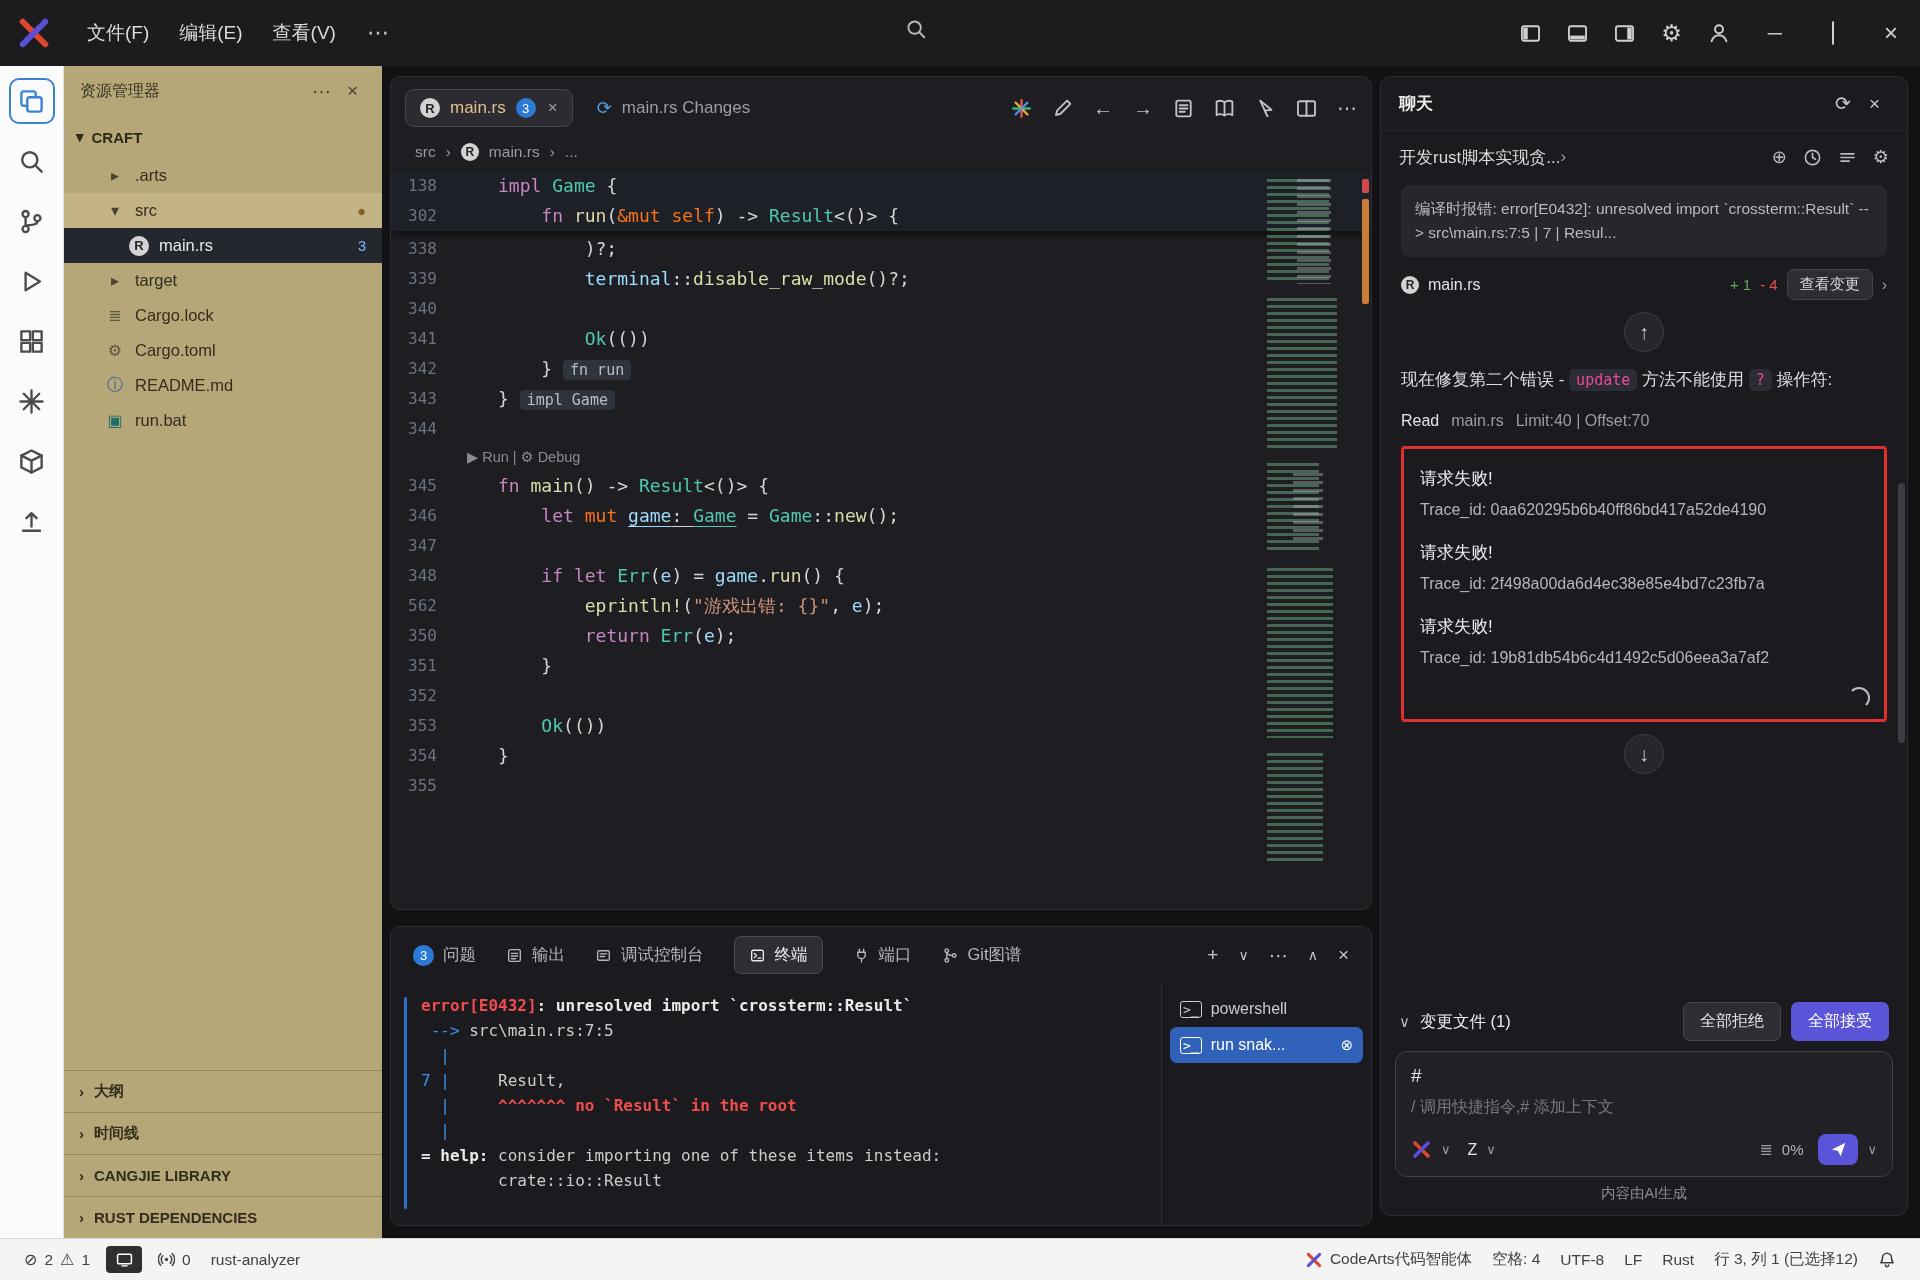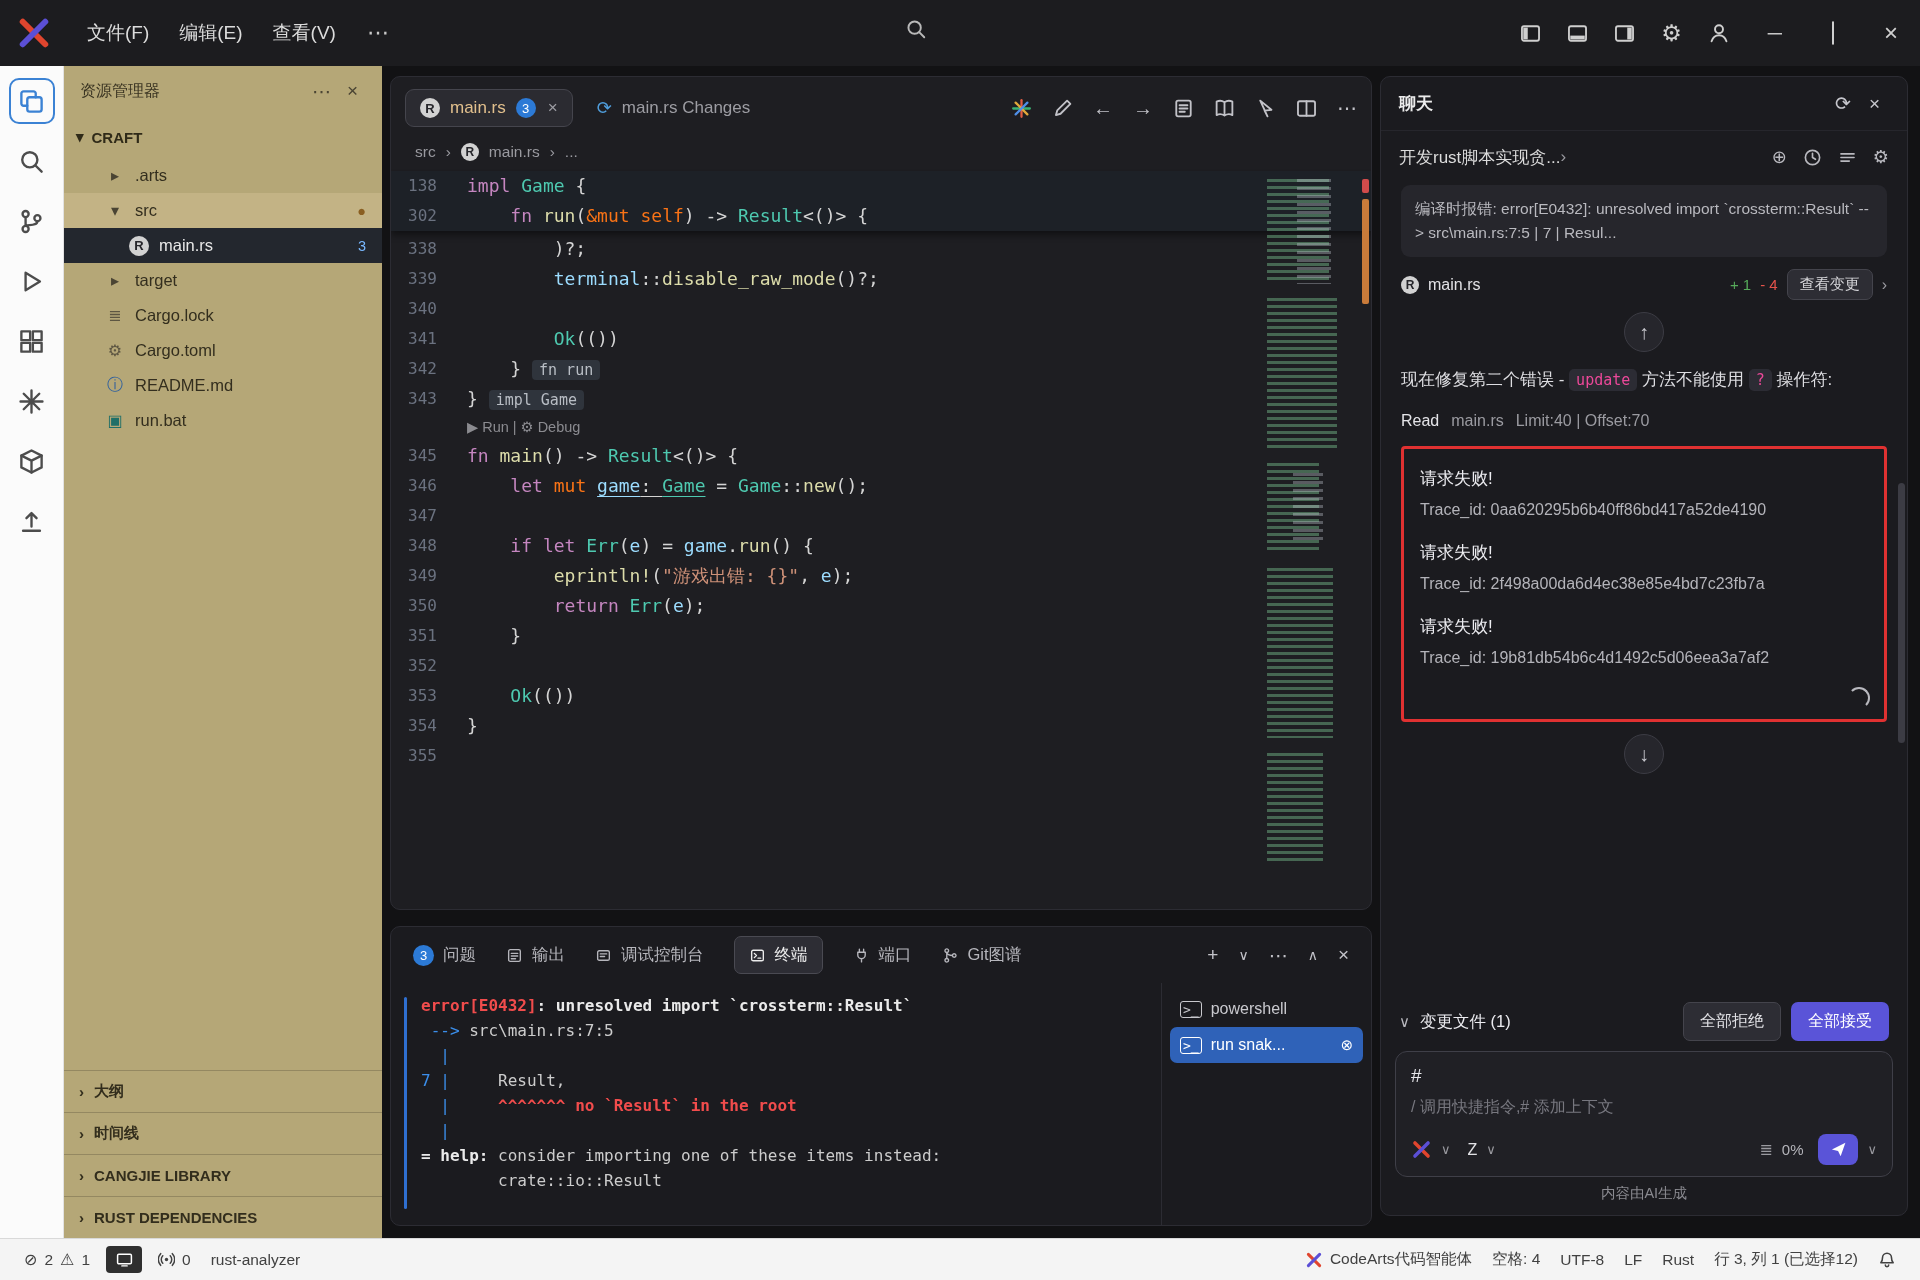--- a/index.html
+++ b/index.html
@@ -52,21 +52,21 @@
 .tab{display:flex;align-items:center;gap:10px;padding:8px 14px;border-radius:9px;font-size:17px;color:#9d9da3;}
 .tab.active{background:#2b2b31;border:1px solid #45454d;color:#e2c08d;}
 .tab-badge{min-width:20px;height:20px;border-radius:10px;background:#2c7ad6;color:#fff;font-size:13px;display:flex;align-items:center;justify-content:center;padding:0 5px;}
 .tab .close{color:#9d9da3;font-size:17px;margin-left:2px;}
 .diff-ic{color:#4f9ddb;font-size:18px;}
 .tab-actions{margin-left:auto;display:flex;align-items:center;gap:20px;color:#c2c2c8;font-size:20px;}
 .tab-actions svg{width:21px;height:21px;}
 .spark{stroke-width:2.6;stroke-linecap:round;fill:none;}
 .breadcrumb{height:34px;display:flex;align-items:center;gap:10px;padding:0 24px;color:#9a9aa0;font-size:15.5px;}
 .code{flex:1;position:relative;font-family:"DejaVu Sans Mono",monospace;font-size:18px;overflow:hidden;padding-top:2px;}
-.cl{display:flex;height:30px;line-height:30px;white-space:pre;}
+.cl{display:flex;height:30px;line-height:30px;white-space:pre;gap:31px;}
 .ln{width:76px;text-align:right;padding-right:30px;color:#6b7280;flex:none;font-size:16px;}
 .ct{white-space:pre;color:#d4d4d4;}
 .sticky-wrap{background:#1d2127;box-shadow:0 4px 7px rgba(0,0,0,.45);margin-bottom:3px;}
 .lens-row{height:27px;line-height:27px;padding-left:76px;color:#8b8b90;font-size:14.5px;font-family:"Liberation Sans",sans-serif;}
 .s-kw{color:#c586c0}.s-type{color:#4ec9b0}.s-fn{color:#dcdcaa}.s-var{color:#9cdcfe}
 .s-str{color:#ce9178}.s-blue{color:#f97316}.s-pl{color:#d4d4d4}
 .s-ul{text-decoration:underline;text-underline-offset:4px;}
 .s-ghost{background:#2f343c;color:#b8bdc4;border-radius:4px;padding:1px 7px;font-size:15px;}
 .minimap{position:absolute;top:4px;right:18px;width:86px;bottom:12px;}
 .mm{position:absolute;left:0;background:repeating-linear-gradient(180deg,rgba(110,175,130,.5) 0 3px,transparent 3px 7px);}
@@ -384,26 +384,27 @@
             <div class="sticky-wrap">
               <div class="cl"><span class="ln">138</span><span class="ct"><span class="s-kw">impl</span><span class="s-pl"> </span><span class="s-type">Game</span><span class="s-pl"> {</span></span></div>
               <div class="cl"><span class="ln">302</span><span class="ct"><span class="s-pl">    </span><span class="s-kw">fn</span><span class="s-pl"> </span><span class="s-fn">run</span><span class="s-pl">(</span><span class="s-blue">&amp;mut</span><span class="s-pl"> </span><span class="s-blue">self</span><span class="s-pl">) -&gt; </span><span class="s-type">Result</span><span class="s-pl">&lt;()&gt; {</span></span></div>
             </div>
             <div class="cl"><span class="ln">338</span><span class="ct"><span class="s-pl">        )?;</span></span></div>
             <div class="cl"><span class="ln">339</span><span class="ct"><span class="s-pl">        </span><span class="s-var">terminal</span><span class="s-pl">::</span><span class="s-fn">disable_raw_mode</span><span class="s-pl">()?;</span></span></div>
             <div class="cl"><span class="ln">340</span><span class="ct"></span></div>
             <div class="cl"><span class="ln">341</span><span class="ct"><span class="s-pl">        </span><span class="s-type">Ok</span><span class="s-pl">(())</span></span></div>
             <div class="cl"><span class="ln">342</span><span class="ct"><span class="s-pl">    } </span><span class="s-ghost">fn run</span></span></div>
             <div class="cl"><span class="ln">343</span><span class="ct"><span class="s-pl">} </span><span class="s-ghost">impl Game</span></span></div>
+            <div class="cl"><span class="ln">344</span><span class="ct"></span></div>
             <div class="lens-row">▶ Run  |  ⚙ Debug</div>
             <div class="cl"><span class="ln">345</span><span class="ct"><span class="s-kw">fn</span><span class="s-pl"> </span><span class="s-fn">main</span><span class="s-pl">() -&gt; </span><span class="s-type">Result</span><span class="s-pl">&lt;()&gt; {</span></span></div>
             <div class="cl"><span class="ln">346</span><span class="ct"><span class="s-pl">    </span><span class="s-kw">let</span><span class="s-pl"> </span><span class="s-blue">mut</span><span class="s-pl"> </span><span class="s-var s-ul">game</span><span class="s-pl s-ul">: </span><span class="s-type s-ul">Game</span><span class="s-pl"> = </span><span class="s-type">Game</span><span class="s-pl">::</span><span class="s-fn">new</span><span class="s-pl">();</span></span></div>
             <div class="cl"><span class="ln">347</span><span class="ct"></span></div>
             <div class="cl"><span class="ln">348</span><span class="ct"><span class="s-pl">    </span><span class="s-kw">if</span><span class="s-pl"> </span><span class="s-kw">let</span><span class="s-pl"> </span><span class="s-type">Err</span><span class="s-pl">(</span><span class="s-var">e</span><span class="s-pl">) = </span><span class="s-var">game</span><span class="s-pl">.</span><span class="s-fn">run</span><span class="s-pl">() {</span></span></div>
-            <div class="cl"><span class="ln">349</span><span class="ct"><span class="s-pl">        </span><span class="s-fn">eprintln!</span><span class="s-pl">(</span><span class="s-str">"游戏出错: {}"</span><span class="s-pl">, </span><span class="s-var">e</span><span class="s-pl">);</span></span></div>
+            <div class="cl"><span class="ln">562</span><span class="ct"><span class="s-pl">        </span><span class="s-fn">eprintln!</span><span class="s-pl">(</span><span class="s-str">"游戏出错: {}"</span><span class="s-pl">, </span><span class="s-var">e</span><span class="s-pl">);</span></span></div>
             <div class="cl"><span class="ln">350</span><span class="ct"><span class="s-pl">        </span><span class="s-kw">return</span><span class="s-pl"> </span><span class="s-type">Err</span><span class="s-pl">(</span><span class="s-var">e</span><span class="s-pl">);</span></span></div>
             <div class="cl"><span class="ln">351</span><span class="ct"><span class="s-pl">    }</span></span></div>
             <div class="cl"><span class="ln">352</span><span class="ct"></span></div>
             <div class="cl"><span class="ln">353</span><span class="ct"><span class="s-pl">    </span><span class="s-type">Ok</span><span class="s-pl">(())</span></span></div>
             <div class="cl"><span class="ln">354</span><span class="ct"><span class="s-pl">}</span></span></div>
             <div class="cl"><span class="ln">355</span><span class="ct"></span></div>
           </div>
         <div class="minimap">
           <div class="mm" style="top:6px;height:105px;width:62px;"></div>
           <div class="mm w" style="top:6px;height:105px;left:30px;width:34px;"></div>

